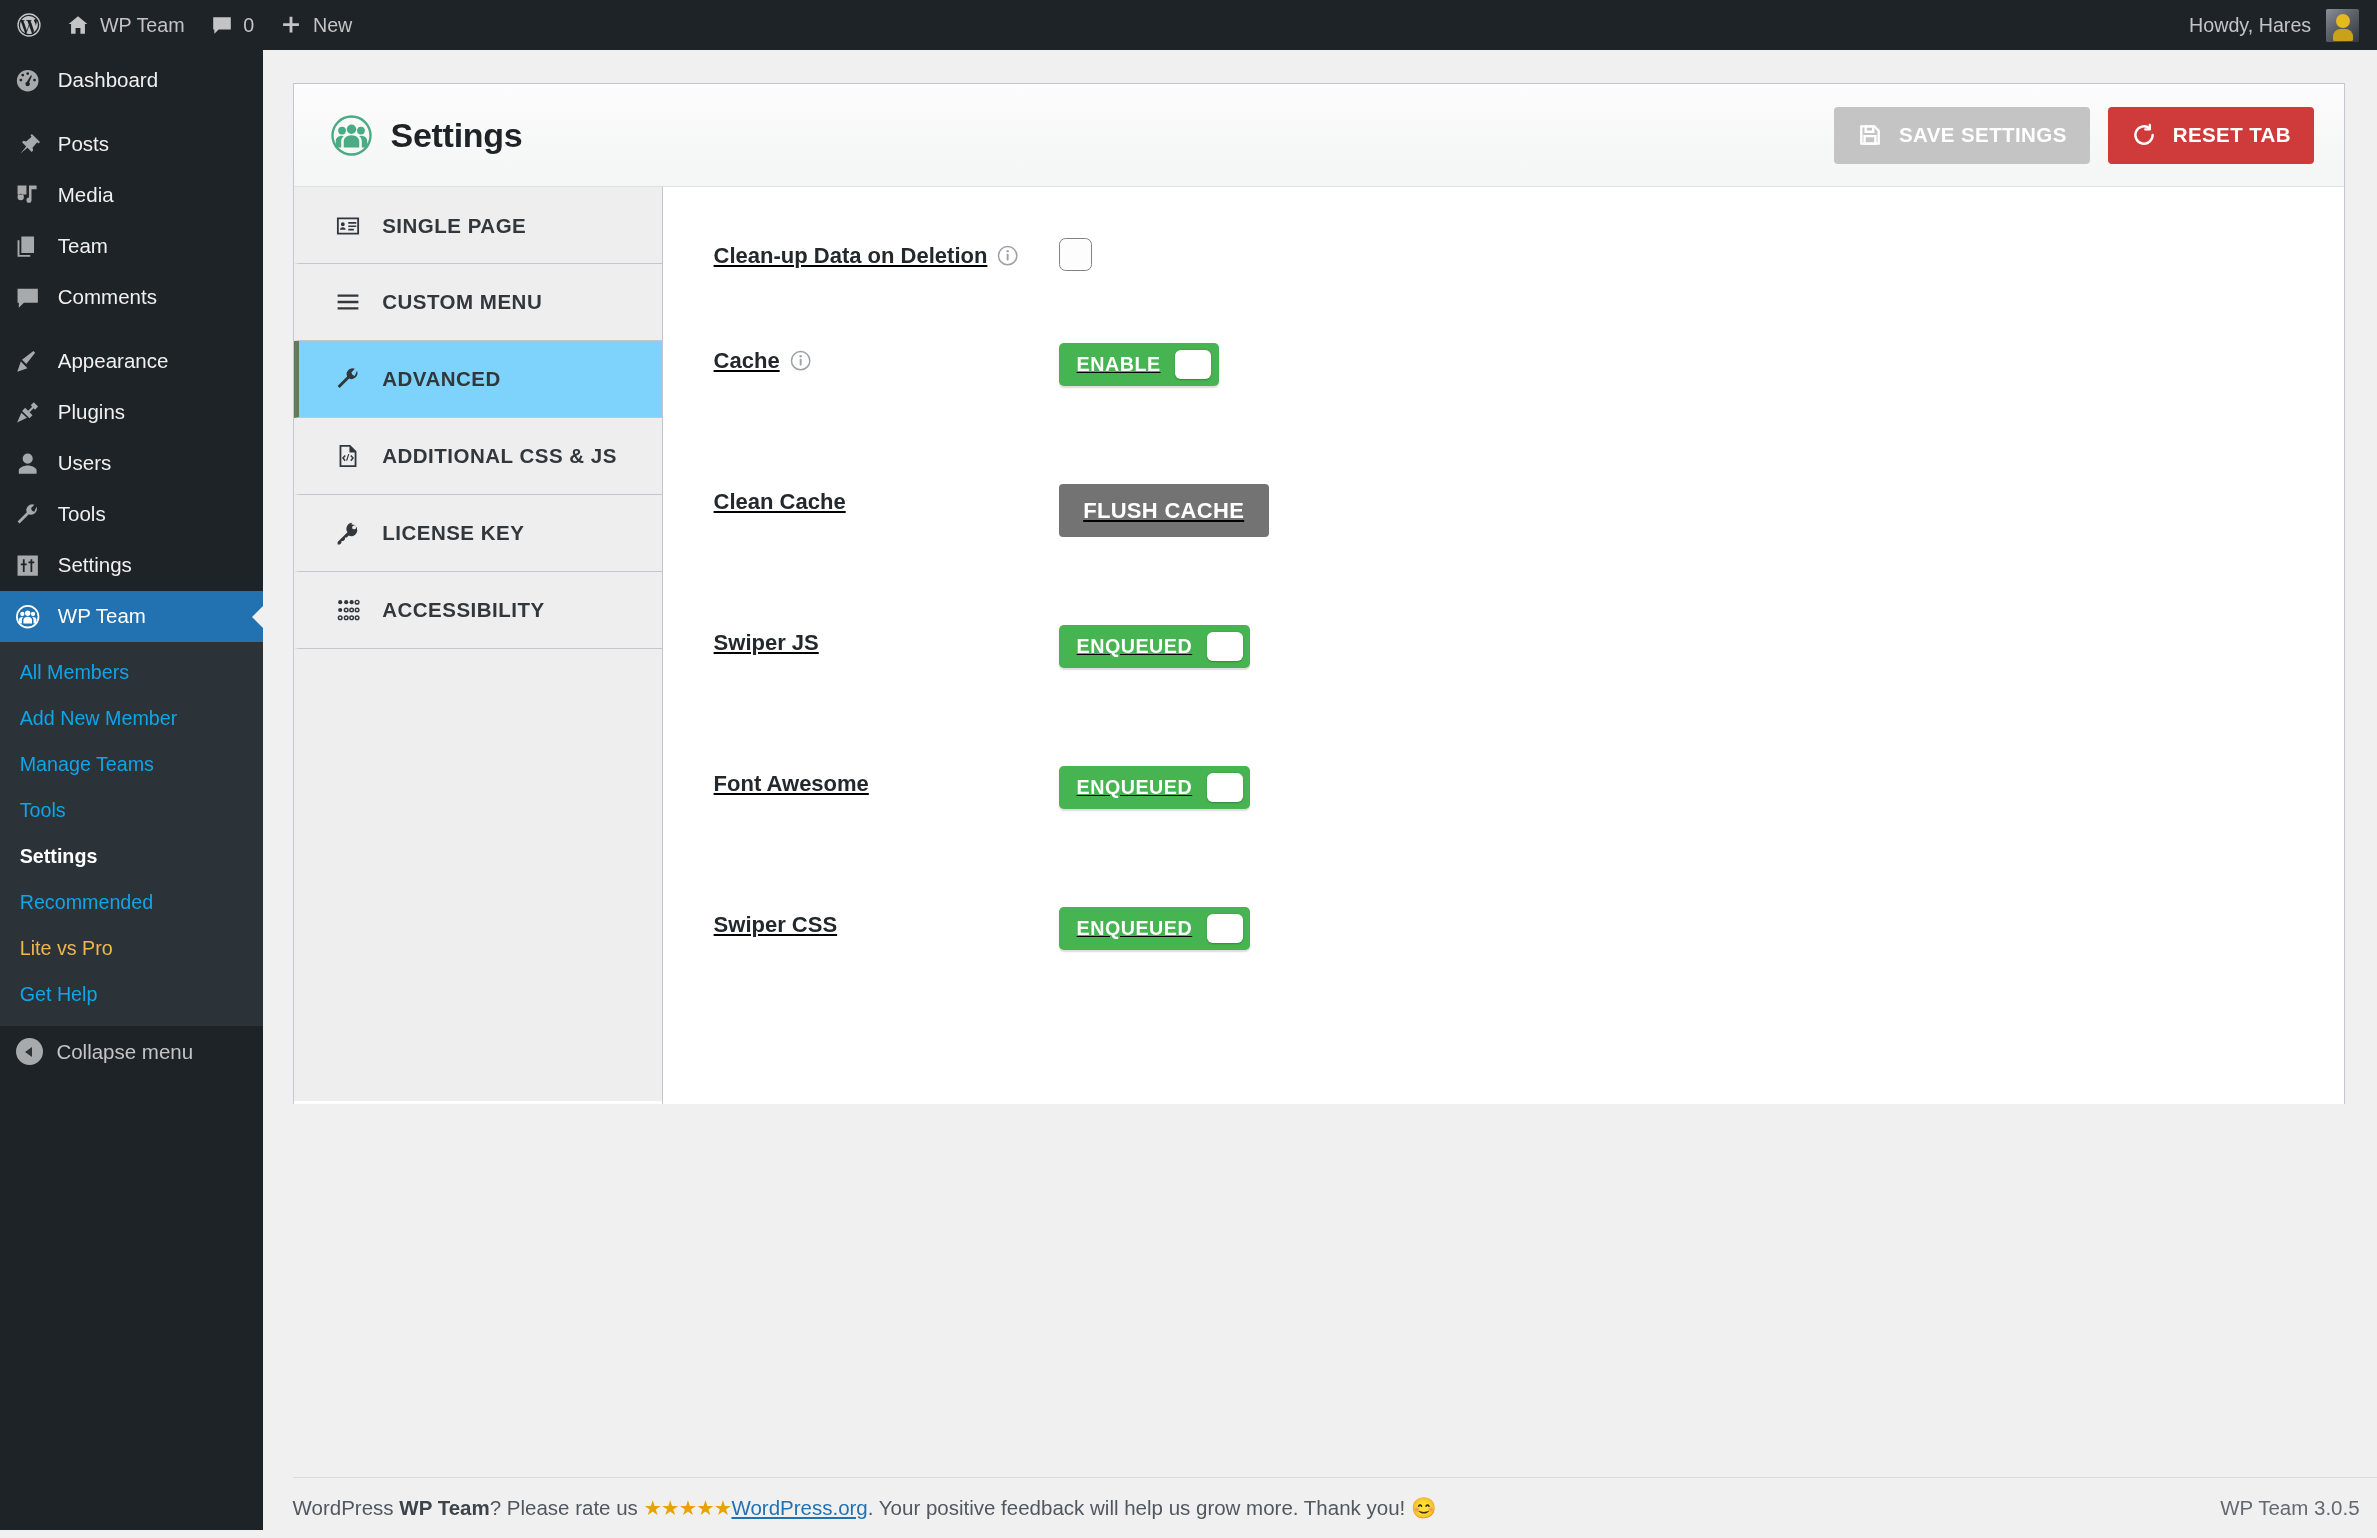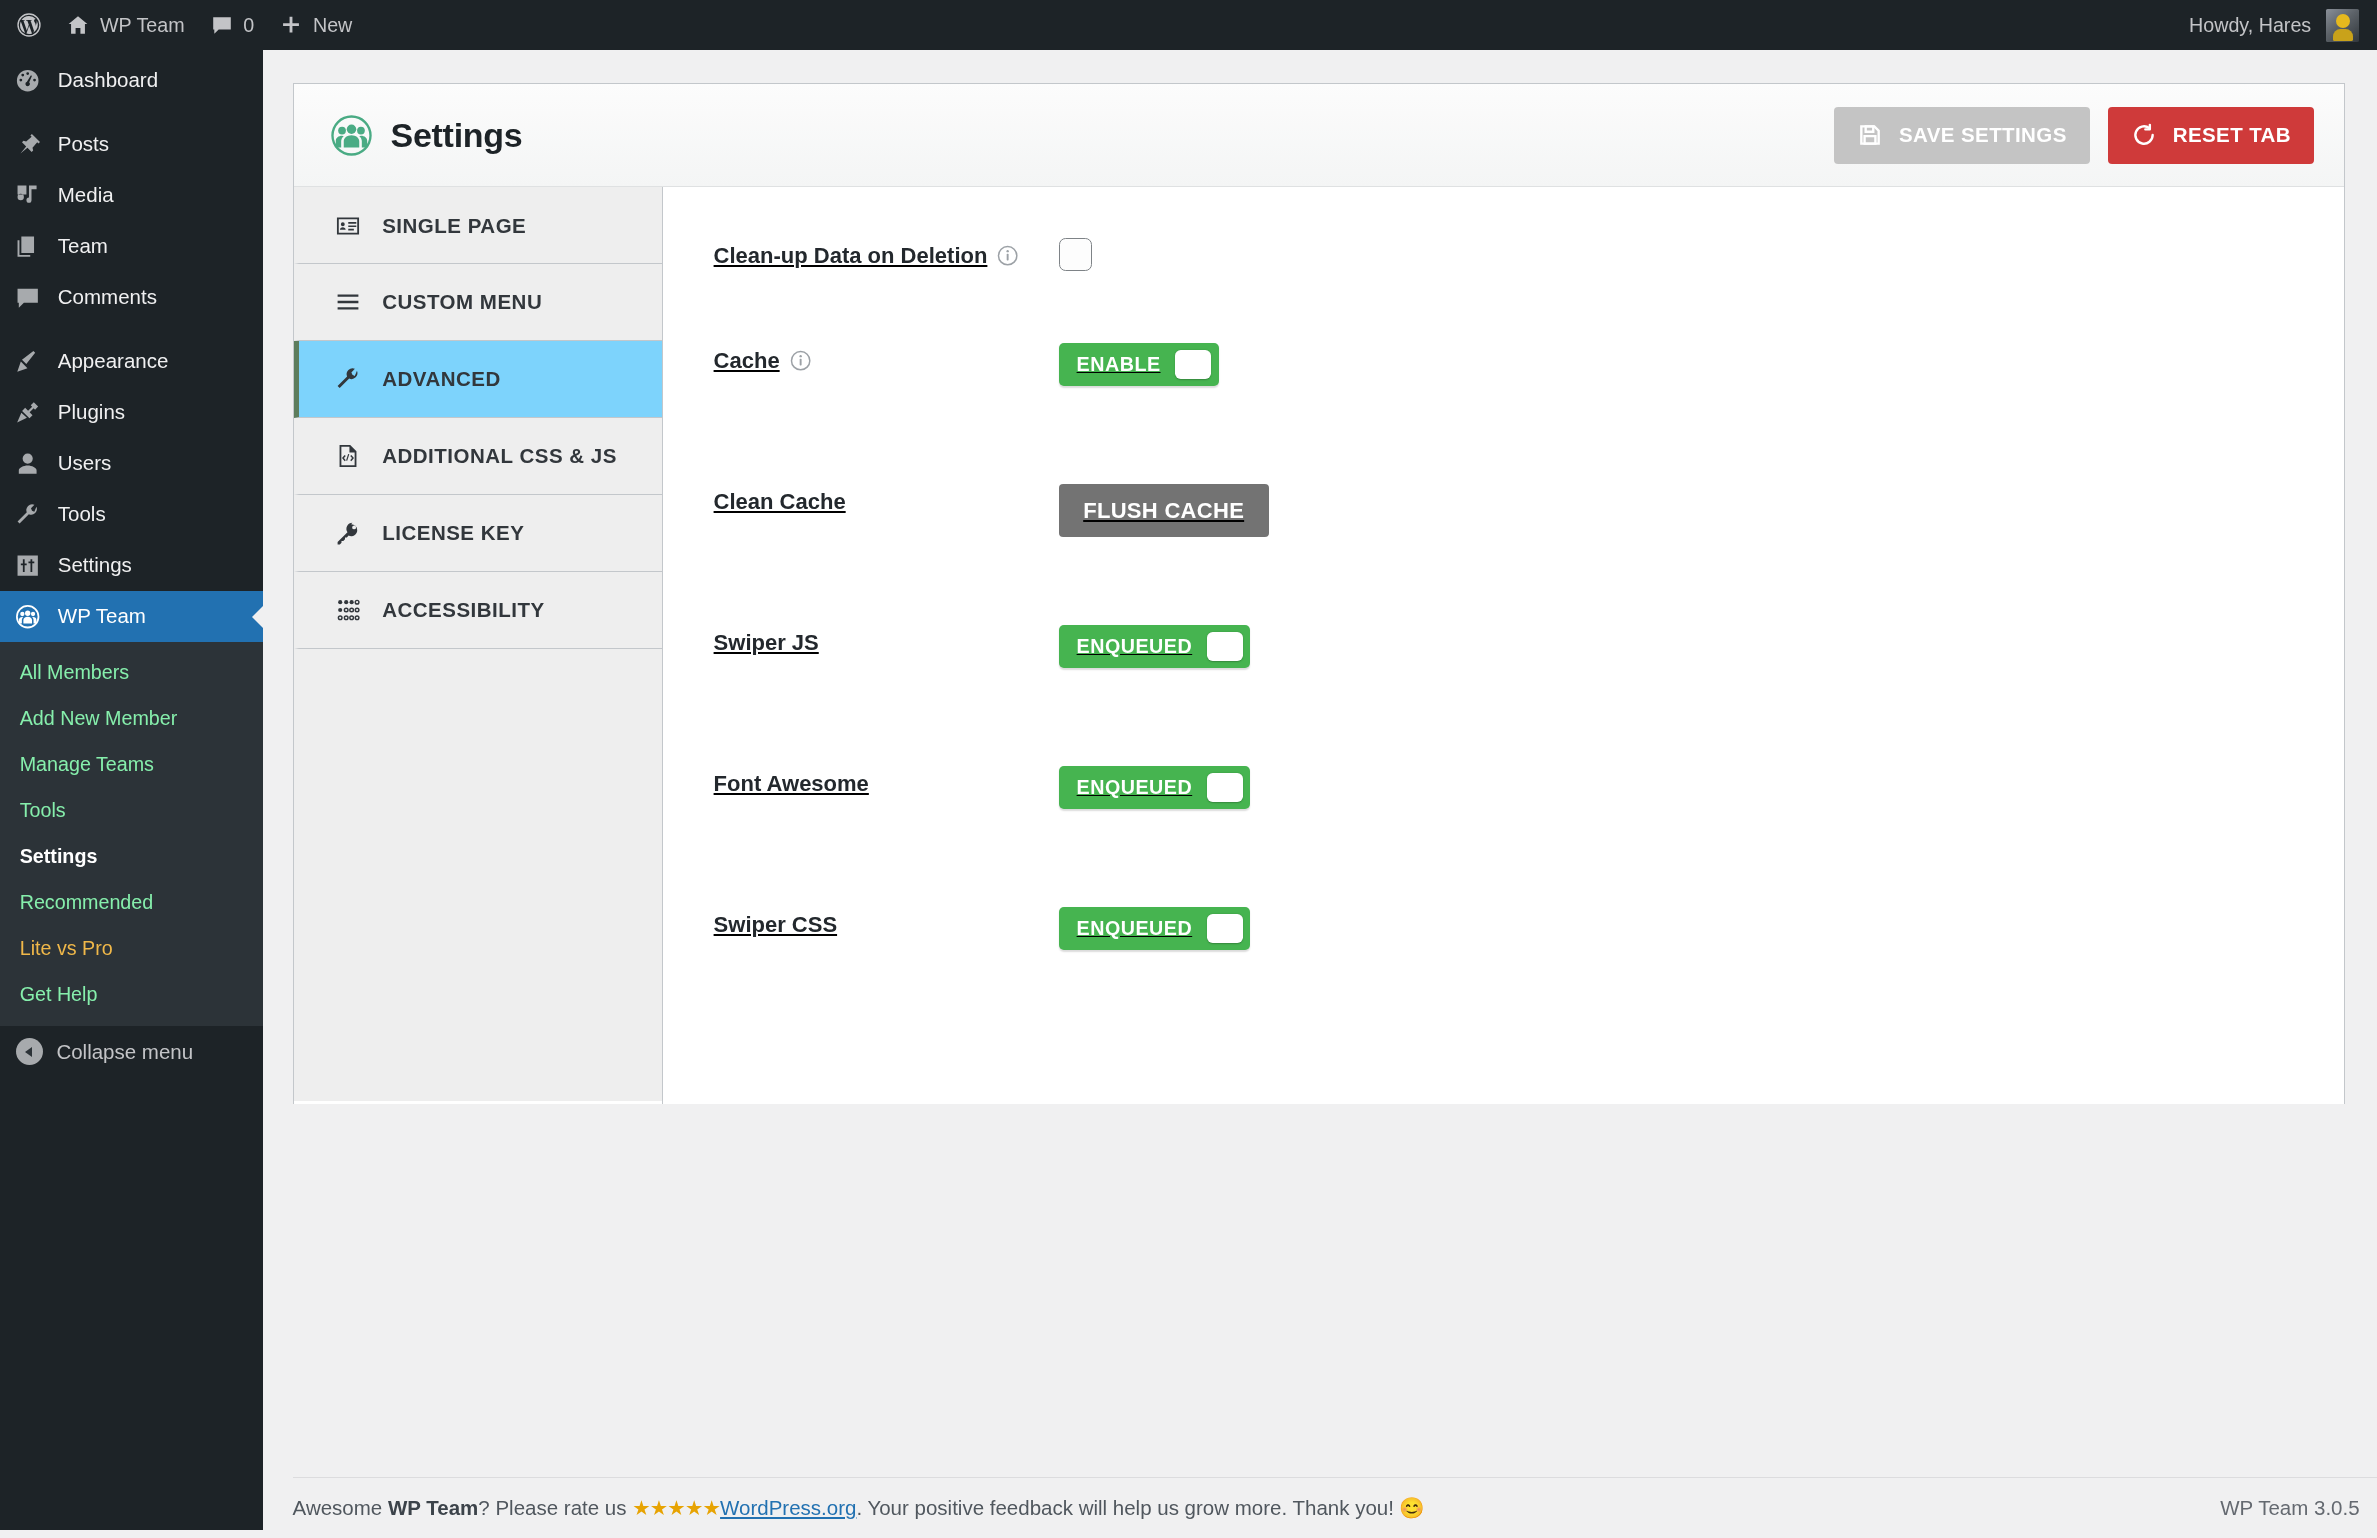--- a/index.html
+++ b/index.html
@@ -72,21 +72,21 @@
   .menu-item.current .mi-icon svg { fill: #fff; }
   .menu-item.current::after {
     content: ""; position: absolute; right: -0.8px; top: 50%;
     transform: translateY(-50%);
     border-style: solid; border-width: 12.3px 12.3px 12.3px 0;
     border-color: transparent #f0f0f1 transparent transparent;
   }
   #submenu { background: #2c3338; padding: 6.6px 0 9.9px 0; }
   .submenu-item {
     display: block; height: 46px; line-height: 46px;
-    padding-left: 19.7px; font-size: 19.7px; color: #86efac;
+    padding-left: 19.7px; font-size: 19.7px; color: #0ea5e9;
   }
   .submenu-item.current { color: #fff; font-weight: bold; }
   .submenu-item.highlight { color: #f0b849; }
   #collapse {
     display: flex; align-items: center; gap: 13px;
     height: 51px; padding-left: 14.8px;
     color: #c3c4c7; font-size: 20.5px;
     background: #1d2327;
   }
   .collapse-circle {
@@ -589,20 +589,20 @@
             </span>
           </div>
         </div>
 
       </div>
     </div>
   </div>
 
   <div id="footer">
     <div id="footer-left">
-      <span>Awesome </span><b>WP Team</b><span>? Please rate us </span><span class="stars">★★★★★</span><a id="footer-link">WordPress.org</a><span>. Your positive feedback will help us grow more. Thank you! 😊</span>
+      <span>WordPress </span><b>WP Team</b><span>? Please rate us </span><span class="stars">★★★★★</span><a id="footer-link">WordPress.org</a><span>. Your positive feedback will help us grow more. Thank you! 😊</span>
     </div>
     <div class="footer-spacer"></div>
     <div id="footer-right">WP Team 3.0.5</div>
   </div>
 
 </div>
 
 
 </body></html>

